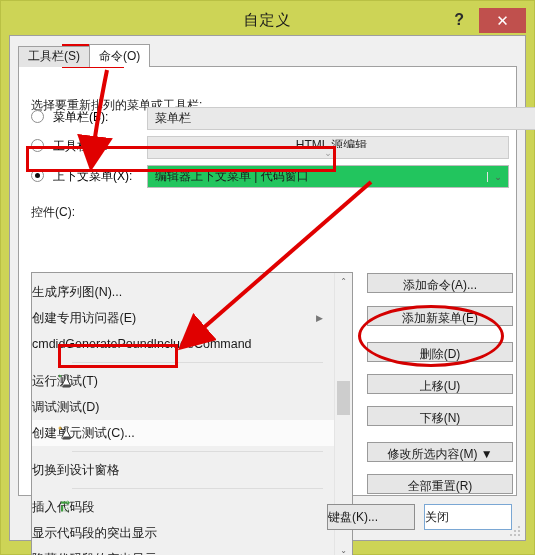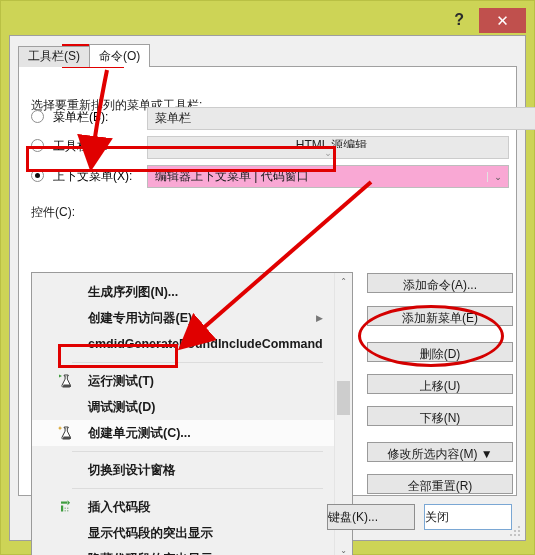--- a/index.html
+++ b/index.html
@@ -163,21 +163,21 @@
   .combo {
     position: absolute;
     height: 23px;
     box-sizing: border-box;
     border: 1px solid #cccccc;
     background: #e9e9e9;
     display: flex;
     align-items: center;
   }
   .combo.enabled {
-    background: #f9a8d4;
+    background: #22c55e;
     border: 1px solid #bdbdbd;
   }
   .combo-text {
     flex: 1;
     padding-left: 7px;
     font-size: 12px;
     color: #1a1a1a;
     white-space: nowrap;
     overflow: hidden;
   }
@@ -206,25 +206,23 @@
   }
   .list-inner {
     position: absolute;
     left: 0; top: 0; right: 17px; bottom: 0;
     background: #f0f0f0;
   }
   .list-item {
     position: relative;
     height: 26px;
     line-height: 26px;
-    padding-left: 56px;
     font-size: 12.5px;
     color: #1a1a1a;
     white-space: nowrap;
-    font-weight: bold;
   }
   .list-item.selected {
     background: #fbfbfb;
   }
   .list-item .submenu-arrow {
     position: absolute;
     right: 12px;
     top: 0;
     font-size: 9px;
     color: #777777;
@@ -336,20 +334,21 @@
   .anno-svg { position: absolute; left: 0; top: 0; overflow: visible; }
 </style>
 </head>
 <body>
 
 <div id="screen">
 
   <div class="window">
 
     <div class="titlebar">
+      <div class="title-text">自定义</div>
       <div class="title-help">?</div>
       <div class="title-close">✕</div>
     </div>
 
     <div class="dialog-body">
 
       <div class="tabstrip">
         <div class="tab">工具栏(S)</div>
         <div class="tab active">命令(O)</div>
       </div>

